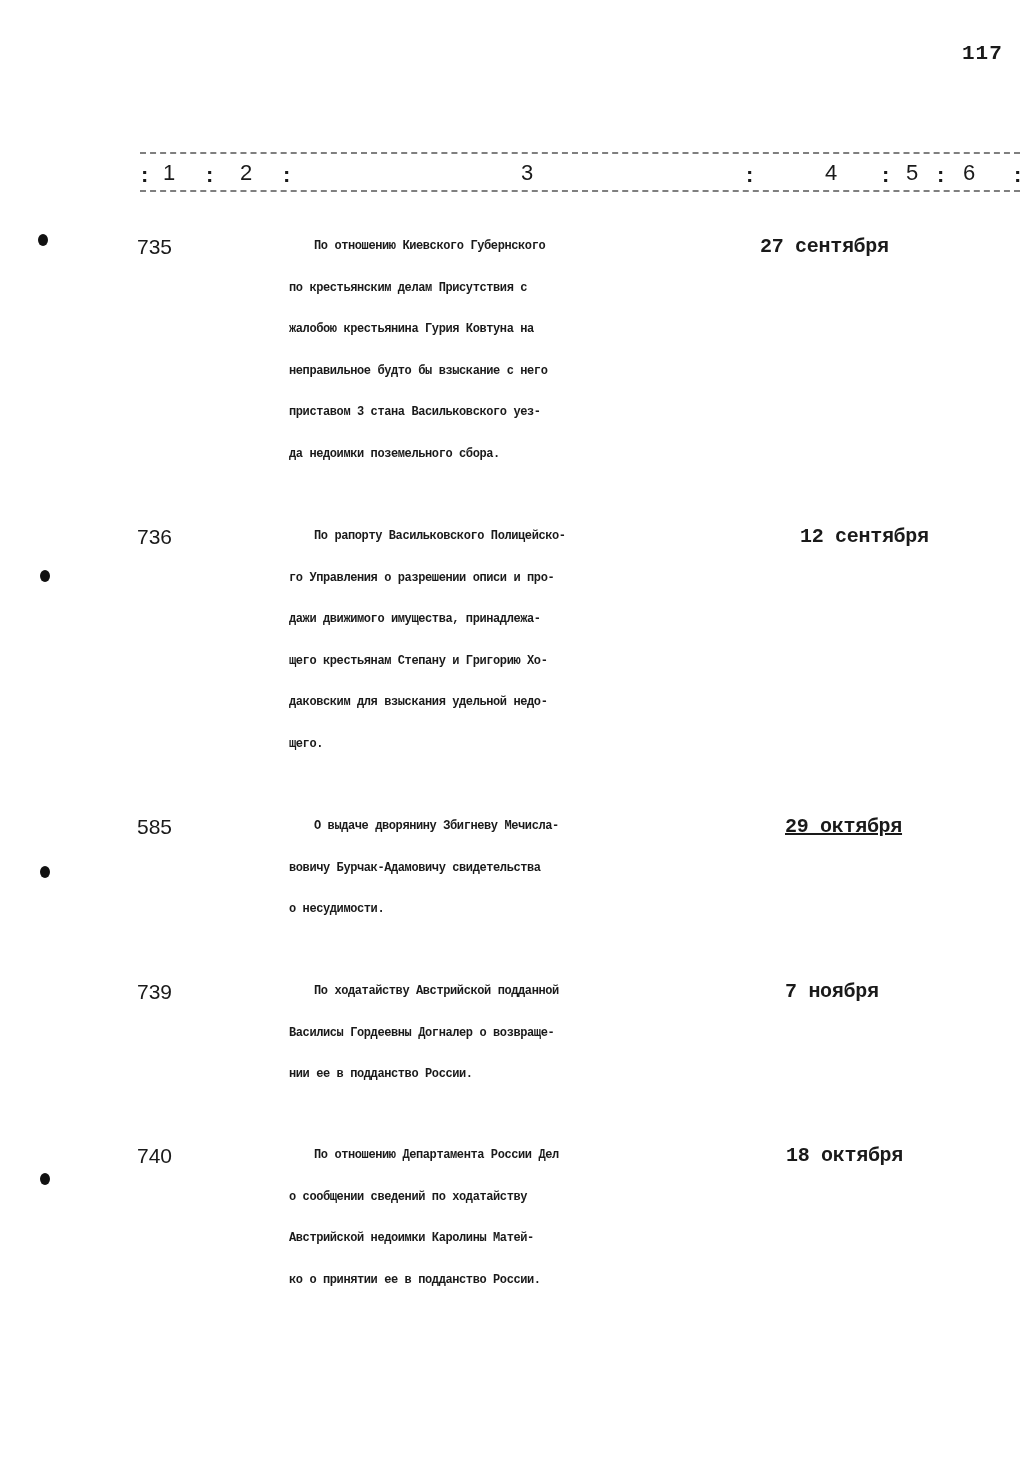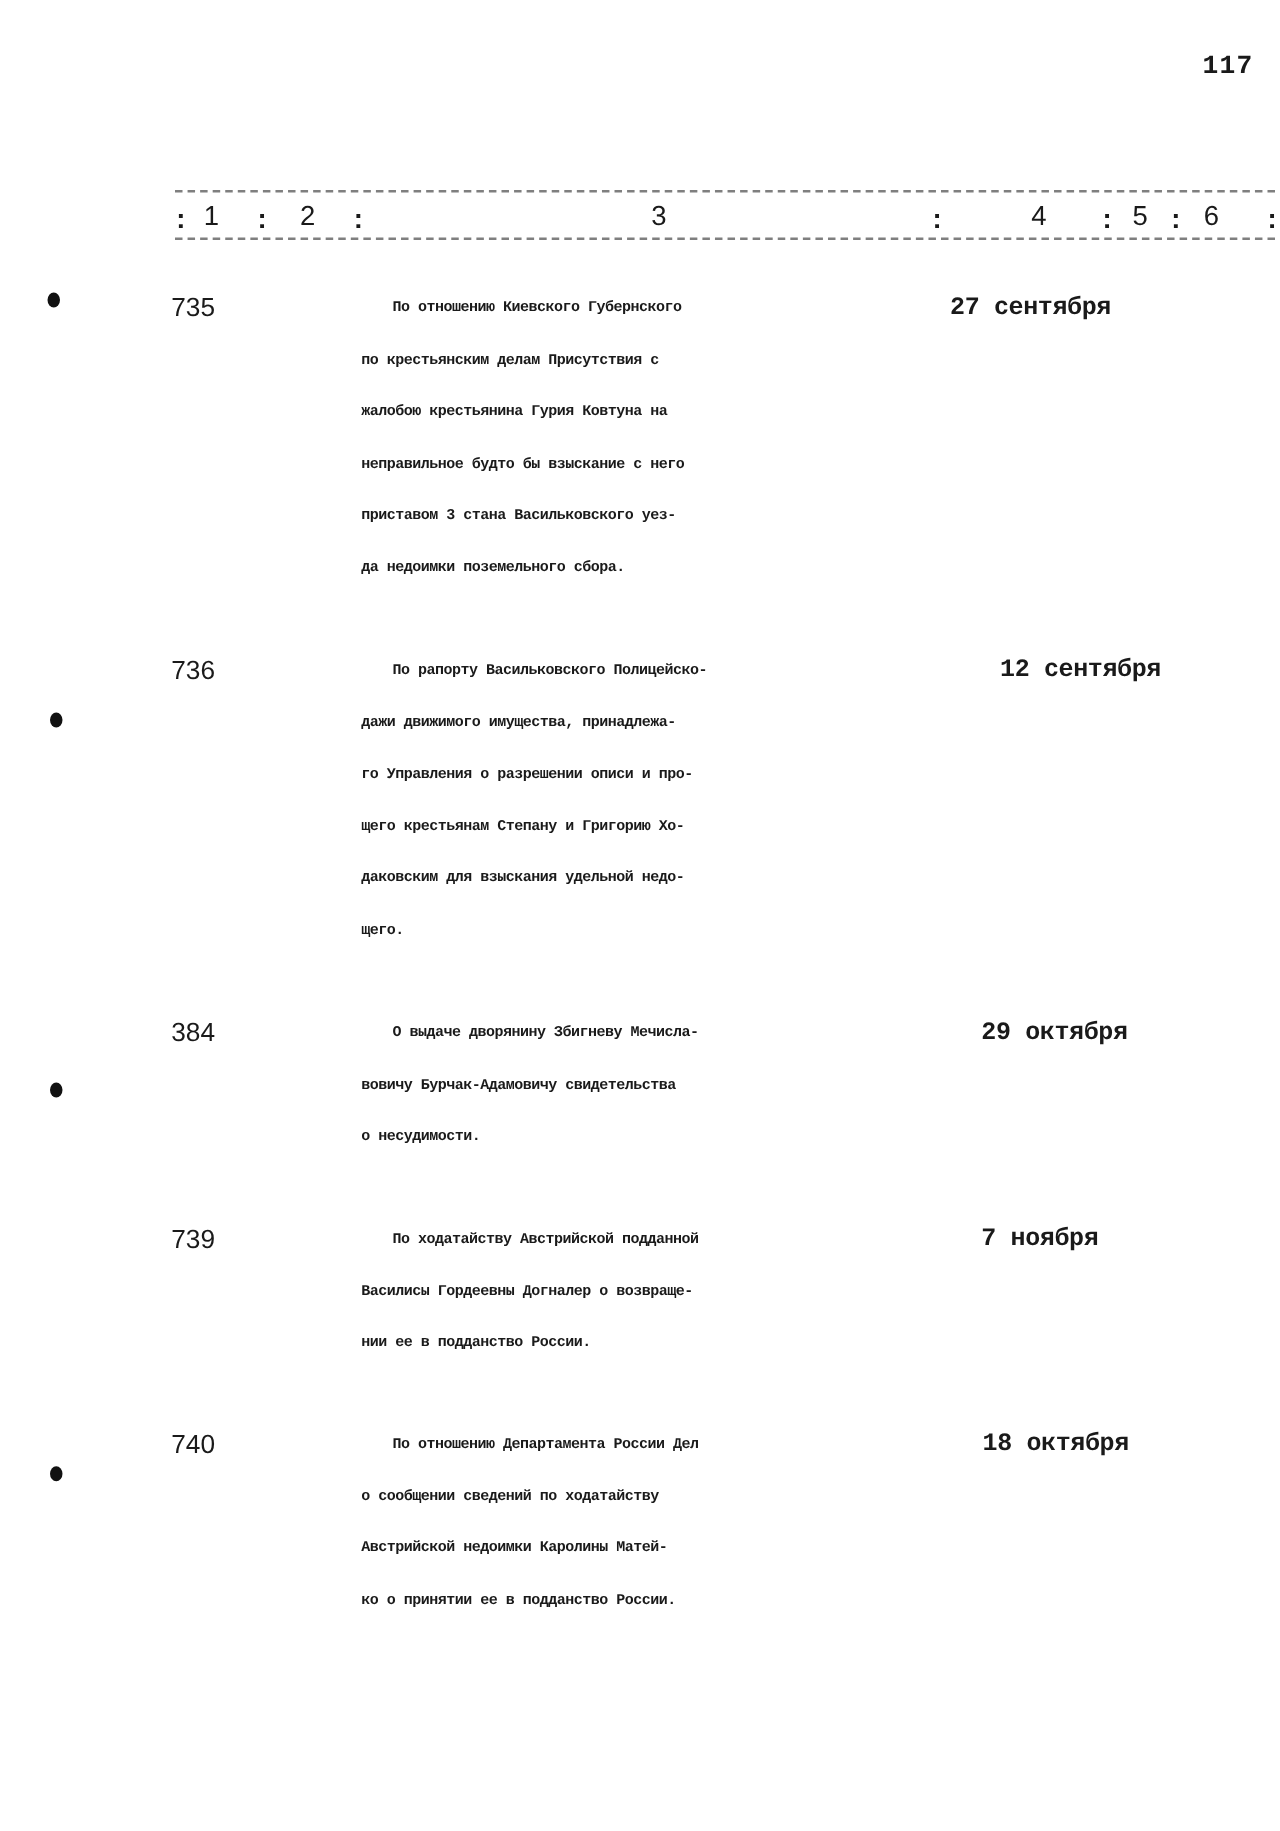--- a/index.html
+++ b/index.html
@@ -91,37 +91,37 @@
     <span class="line">приставом 3 стана Васильковского уез-</span>
     <span class="line">да недоимки поземельного сбора.</span>
   </div>
   <div class="entry-date" style="left:760px;">27 сентября</div>
 </div>
 
 <div class="entry" style="top:516px;">
   <div class="entry-num">736</div>
   <div class="entry-text">
     <span class="line first">По рапорту Васильковского Полицейско-</span>
+    <span class="line">го Управления о разрешении описи и про-</span>
     <span class="line">дажи движимого имущества, принадлежа-</span>
-    <span class="line">го Управления о разрешении описи и про-</span>
     <span class="line">щего крестьянам Степану и Григорию Хо-</span>
     <span class="line">даковским для взыскания удельной недо-</span>
     <span class="line">щего.</span>
   </div>
   <div class="entry-date" style="left:800px;">12 сентября</div>
 </div>
 
 <div class="entry" style="top:806px;">
-  <div class="entry-num">384</div>
+  <div class="entry-num">585</div>
   <div class="entry-text">
     <span class="line first">О выдаче дворянину Збигневу Мечисла-</span>
     <span class="line">вовичу Бурчак-Адамовичу свидетельства</span>
     <span class="line">о несудимости.</span>
   </div>
-  <div class="entry-date" style="left:785px;">29 октября</div>
+  <div class="entry-date" style="left:785px;text-decoration:underline;">29 октября</div>
 </div>
 
 <div class="entry" style="top:971px;">
   <div class="entry-num">739</div>
   <div class="entry-text">
     <span class="line first">По ходатайству Австрийской подданной</span>
     <span class="line">Василисы Гордеевны Догналер о возвраще-</span>
     <span class="line">нии ее в подданство России.</span>
   </div>
   <div class="entry-date" style="left:785px;">7 ноября</div>

